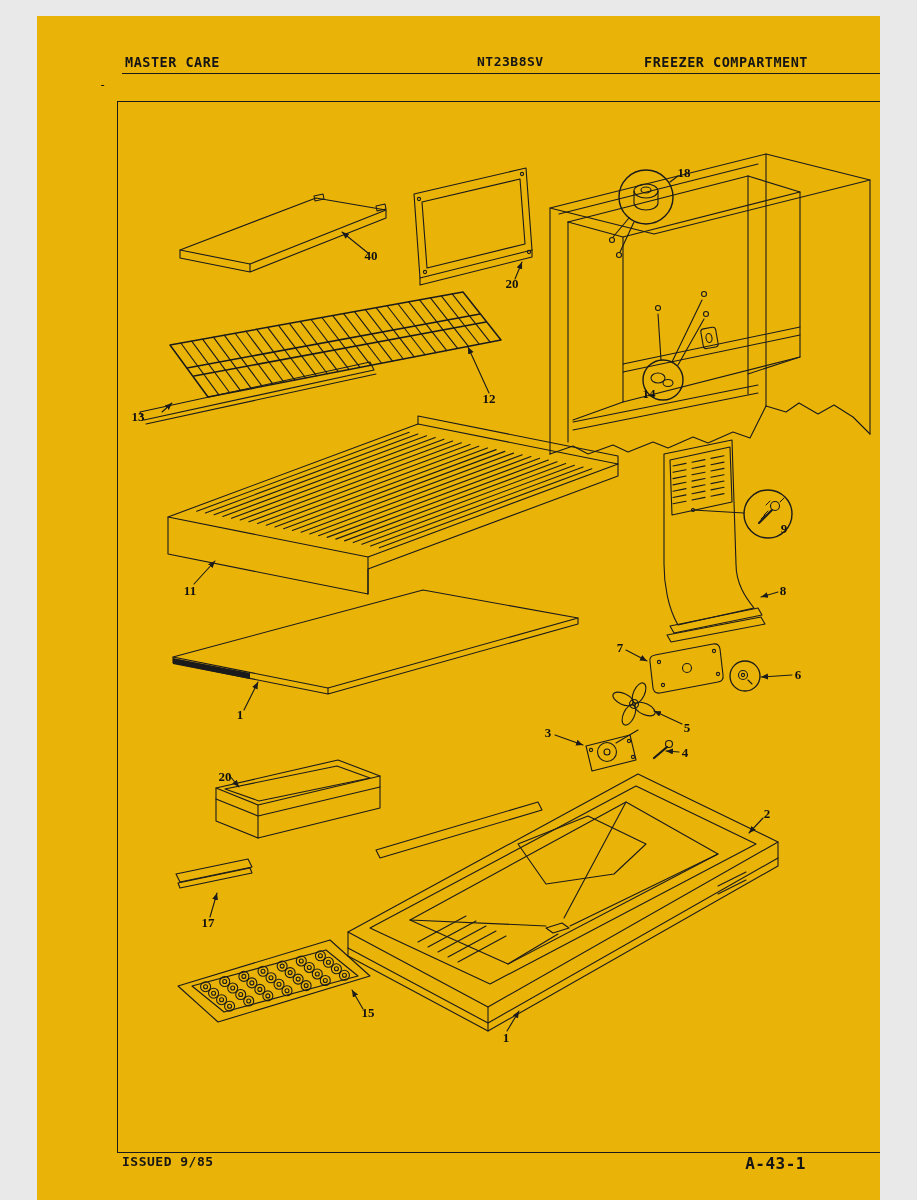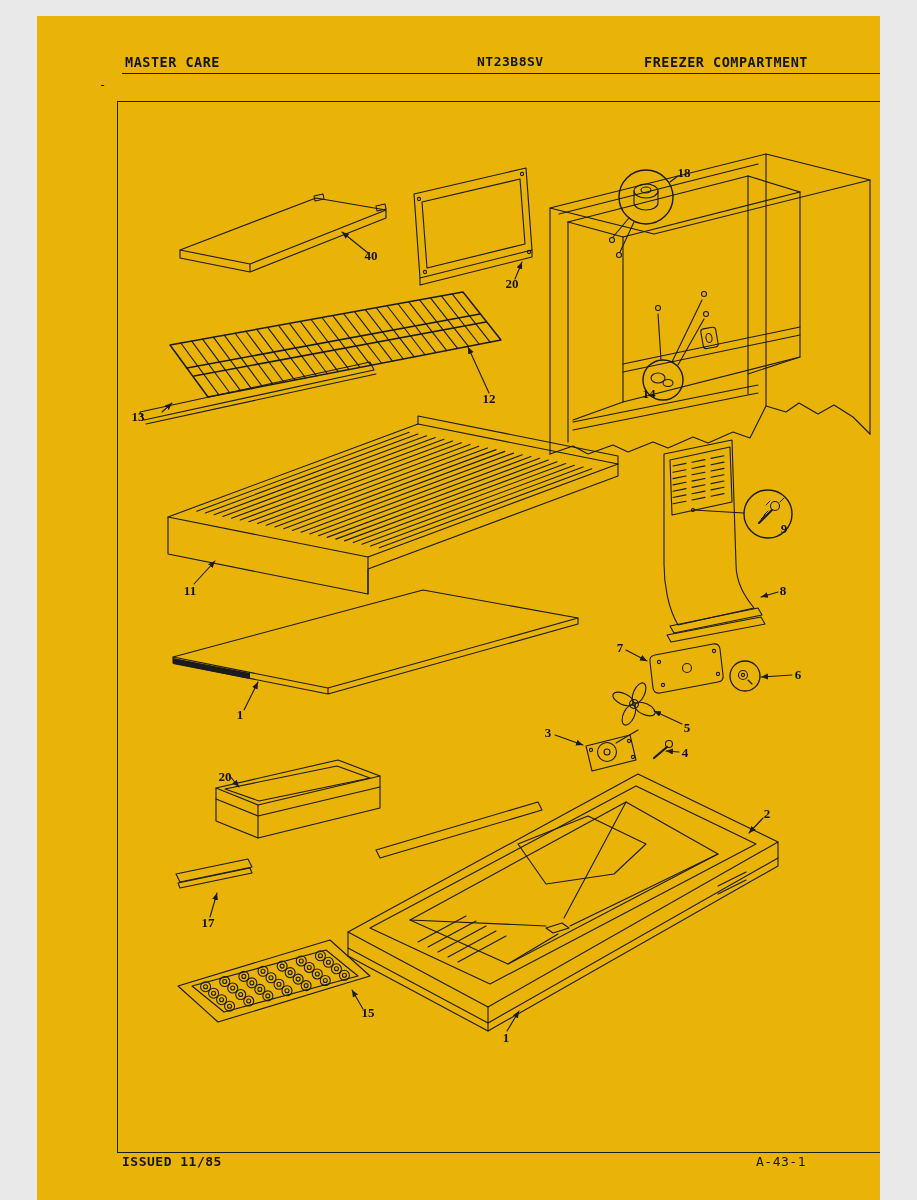--- a/index.html
+++ b/index.html
@@ -9,21 +9,21 @@
   .hdr-center{position:absolute;left:440px;top:38px;font-size:13px;font-weight:bold;letter-spacing:.5px;}
   .hdr-right{position:absolute;right:72px;top:38px;font-size:13.5px;font-weight:bold;letter-spacing:.5px;}
   .rule{position:absolute;left:85px;top:57px;width:760px;height:0;border-top:1.5px solid #1b1b1b;}
   .tick{position:absolute;left:62px;top:62px;font-size:12px;}
   .frame{position:absolute;left:80px;top:85px;width:763px;height:1050px;border:1.5px solid #1b1b1b;box-sizing:content-box;}
   .frame svg{position:absolute;left:0;top:0;}
   #labels{position:absolute;left:0;top:0;width:763px;height:1050px;pointer-events:none;}
   .part-label{position:absolute;transform:translate(-50%,-50%);font-size:13px;font-weight:bold;
               font-family:Liberation Serif, serif;color:#111;}
   .ftr-left{position:absolute;left:85px;top:1138px;font-size:13px;font-weight:bold;letter-spacing:.5px;}
-  .ftr-right{position:absolute;right:74px;top:1138px;font-size:13px;font-weight:normal;letter-spacing:.5px;}
+  .ftr-right{position:absolute;right:74px;top:1138px;font-size:16px;font-weight:bold;letter-spacing:.5px;}
   #art line,#art path,#art circle,#art ellipse,#art polyline,#art rect{
       stroke:#1b1b1b;fill:none;stroke-width:1.1;stroke-linecap:round;stroke-linejoin:round;}
   #art .ink{fill:#1b1b1b;stroke:none;}
 </style>
 </head>
 <body>
 
 <div class="page">
 
   <span class="hdr-left">MASTER CARE</span>
@@ -388,15 +388,15 @@
         <span class="part-label" style="left: 531px; top: 292px;">14</span>
         <span class="part-label" style="left: 250px; top: 911px; text-align: center;">15</span>
         <span class="part-label" style="left: 107px; top: 675px;">20</span>
         <span class="part-label" style="left: 90px; top: 821px; text-align: center;">17</span>
         <span class="part-label" style="left: 566px; top: 71px;">18</span>
         <span class="part-label" style="left: 394px; top: 182px;">20</span>
         <span class="part-label" style="left: 253px; top: 154px;">40</span>
       </div>
   </div>
 
-  <span class="ftr-left">ISSUED 11/85</span>
+  <span class="ftr-left">ISSUED 9/85</span>
   <span class="ftr-right">A-43-1</span>
 </div>
 
 </body></html>

